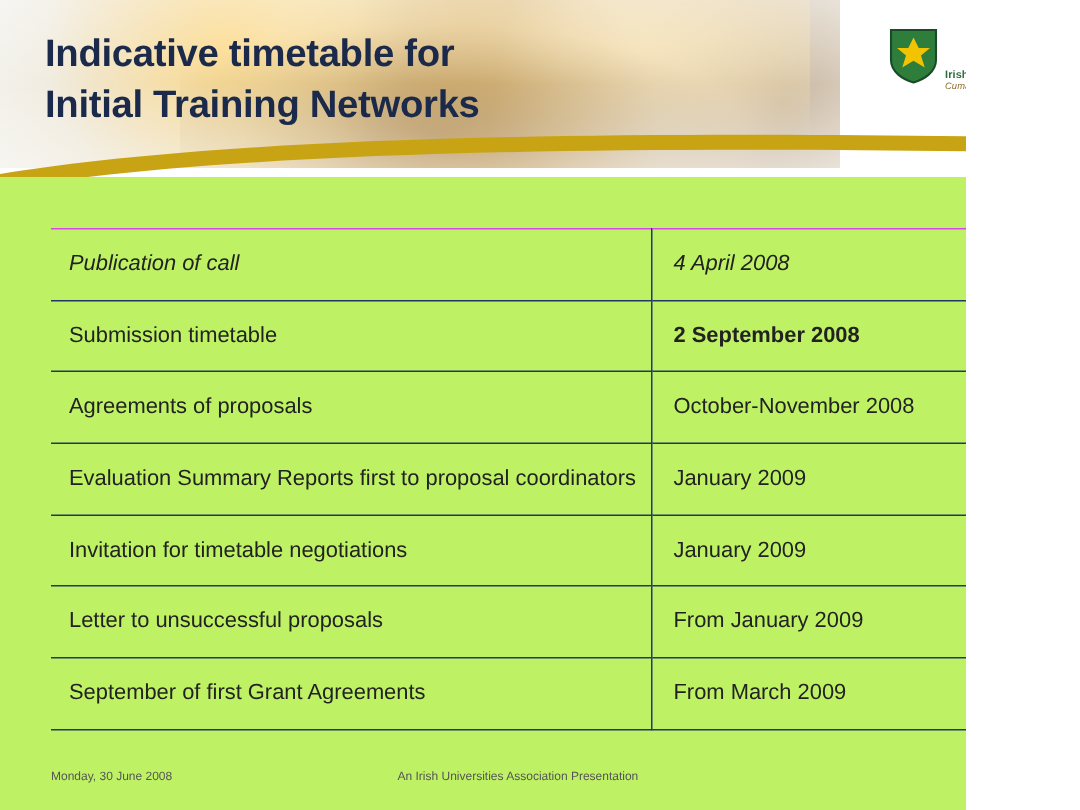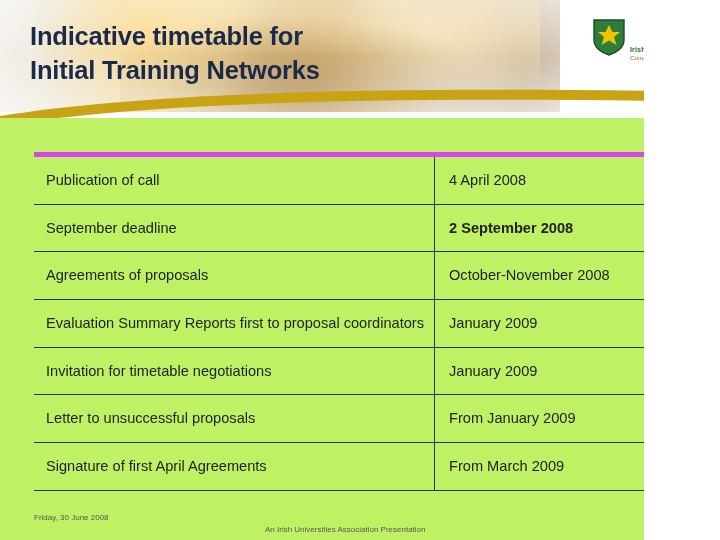--- a/index.html
+++ b/index.html
@@ -163,21 +163,22 @@
   }
   .table td {
     border-bottom: 1px solid #1f3864;
     padding: 14px 8px 13px 8px;
     font-size: 14.6px;
     color: #222222;
     vertical-align: middle;
     line-height: 1.35;
   }
   .table tr:first-child td {
-    border-top: 5px solid #d946ef;
+    border-top: 1px solid #d946ef;
+    font-style: italic;
   }
   .col-left {
     width: 380px;
     border-right: 1px solid #1f3864;
     padding-left: 12px !important;
   }
   .col-right {
     width: 272px;
     padding-left: 14px !important;
   }
@@ -197,21 +198,21 @@
   .footer-date {
     position: absolute;
     left: 34px;
     top: 8px;
     font-size: 8px;
     color: #555555;
   }
   .footer-center {
     position: absolute;
     left: 265px;
-    top: 20px;
+    top: 8px;
     font-size: 8px;
     color: #555555;
   }
   .footer-page {
     position: absolute;
     left: 672px;
     top: 8px;
     font-size: 8px;
     color: #555555;
     margin-left: 32px;
@@ -246,45 +247,45 @@
     </svg>
   </div>
 
   <table class="table">
     <tbody>
       <tr>
         <td class="col-left">Publication of call</td>
         <td class="col-right">4 April 2008</td>
       </tr>
       <tr>
-        <td class="col-left">September deadline</td>
+        <td class="col-left">Submission timetable</td>
         <td class="col-right cell-highlight">2 September 2008</td>
       </tr>
       <tr>
         <td class="col-left">Agreements of proposals</td>
         <td class="col-right">October-November 2008</td>
       </tr>
       <tr>
         <td class="col-left">Evaluation Summary Reports first to proposal coordinators</td>
         <td class="col-right">January 2009</td>
       </tr>
       <tr>
         <td class="col-left">Invitation for timetable negotiations</td>
         <td class="col-right">January 2009</td>
       </tr>
       <tr>
         <td class="col-left">Letter to unsuccessful proposals</td>
         <td class="col-right">From January 2009</td>
       </tr>
       <tr>
-        <td class="col-left">Signature of first April Agreements</td>
+        <td class="col-left">September of first Grant Agreements</td>
         <td class="col-right">From March 2009</td>
       </tr>
     </tbody>
   </table>
 
   <div class="footer">
-    <div class="footer-date">Friday, 30 June 2008</div>
+    <div class="footer-date">Monday, 30 June 2008</div>
     <div class="footer-center">An Irish Universities Association Presentation</div>
     <div class="footer-page">28</div>
   </div>
 
 </div>
 
 </body></html>

